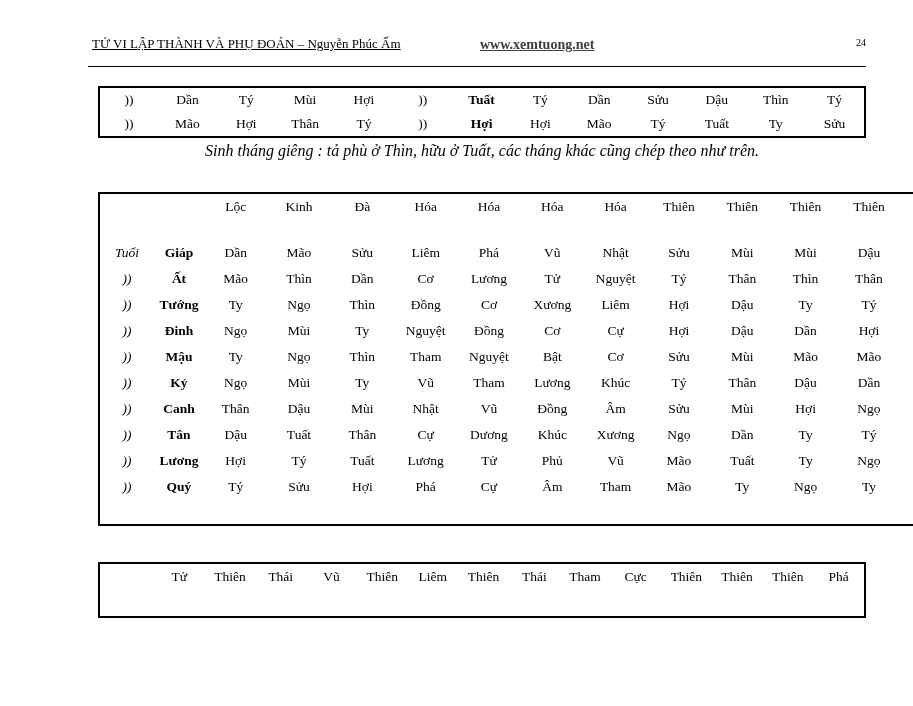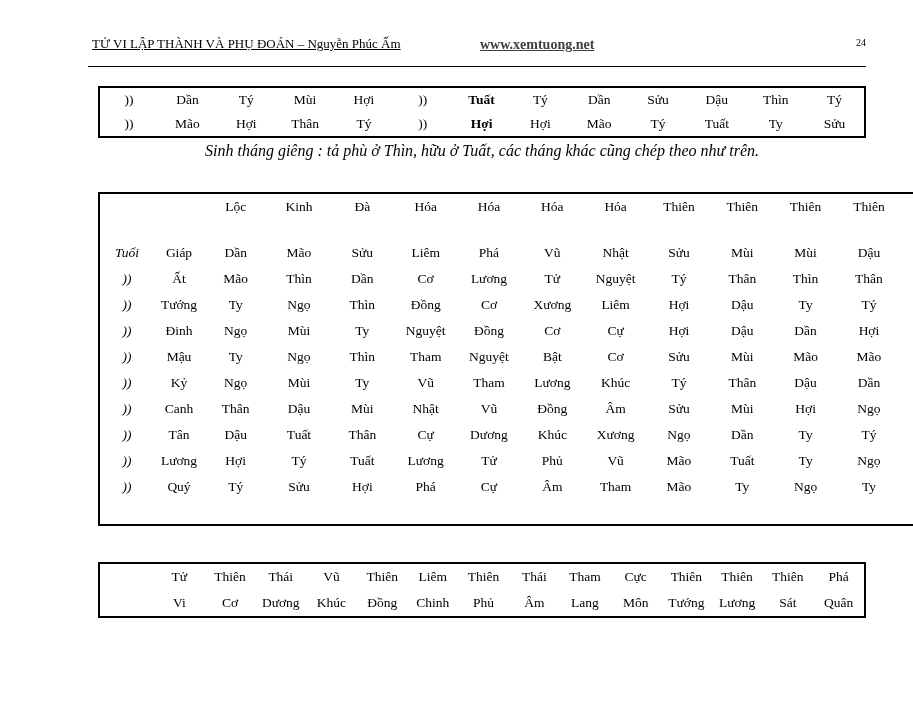--- a/index.html
+++ b/index.html
@@ -111,21 +111,21 @@
     height: 334px;
   }
   #block-main td {
     height: 26px;
     font-size: 13.5px;
   }
   #block-main .hdr td {
     font-size: 13.5px;
   }
   #block-main .c-tuoi { width: 54px; text-align: center; font-style: italic; }
-  #block-main .c-can  { width: 50px; text-align: center; font-weight: normal; }
+  #block-main .c-can  { width: 50px; text-align: center; font-weight: bold; }
   #block-main .spacer-row td { height: 20px; }
 
   
   #block-bottom {
     left: 98px;
     top: 562px;
     width: 768px;
     height: 56px;
   }
   #block-bottom td {
@@ -394,34 +394,17 @@
           <td>Liêm</td>
           <td>Thiên</td>
           <td>Thái</td>
           <td>Tham</td>
           <td>Cực</td>
           <td>Thiên</td>
           <td>Thiên</td>
           <td>Thiên</td>
           <td>Phá</td>
         </tr>
-        <tr>
-          <td class="c-lead"></td>
-          <td>Vi</td>
-          <td>Cơ</td>
-          <td>Dương</td>
-          <td>Khúc</td>
-          <td>Đồng</td>
-          <td>Chinh</td>
-          <td>Phủ</td>
-          <td>Âm</td>
-          <td>Lang</td>
-          <td>Môn</td>
-          <td>Tướng</td>
-          <td>Lương</td>
-          <td>Sát</td>
-          <td>Quân</td>
-        </tr>
       </tbody>
     </table>
   </div>
 
 </div>
 
 </body></html>

